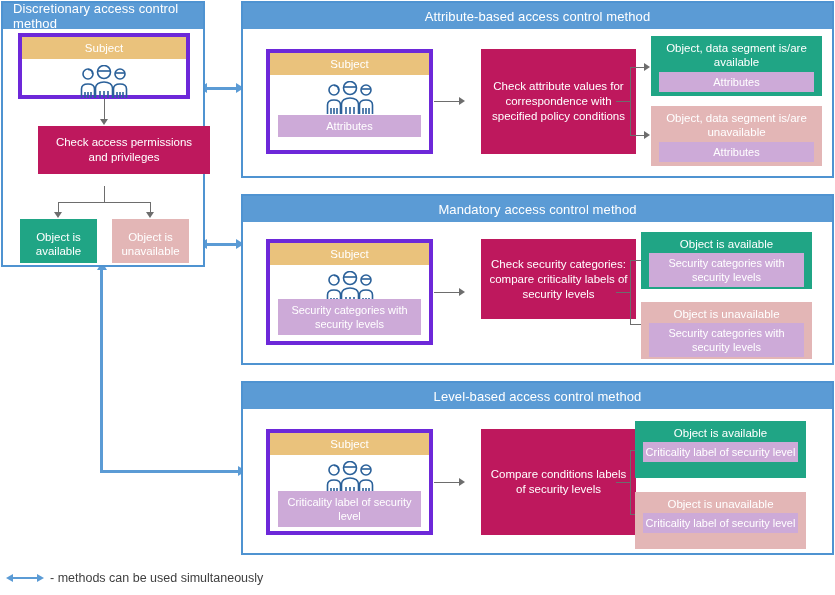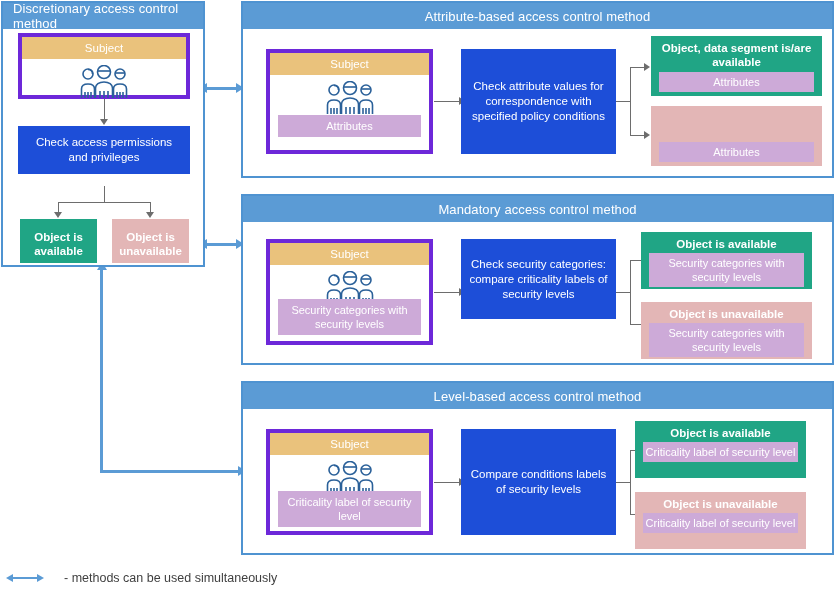--- a/index.html
+++ b/index.html
@@ -27,31 +27,31 @@
     display:flex;align-items:center;justify-content:center;
   }
   .subject-icon{display:flex;align-items:center;justify-content:center;padding-top:6px;}
   .subject-tag{
     position:absolute;left:8px;right:8px;background:#cdaad8;color:#ffffff;
     font-size:11px;text-align:center;padding:4px 2px;line-height:14px;
   }
 
   
   .process{
-    position:absolute;box-sizing:border-box;background:#1d4ed8;color:#ffffff;
+    position:absolute;box-sizing:border-box;background:#be185d;color:#ffffff;
     font-size:11.5px;line-height:15px;display:flex;align-items:center;
-    justify-content:center;text-align:center;padding:4px 8px;
+    justify-content:center;text-align:center;padding:4px 8px;margin-left:20px;
   }
 
   
   .result{position:absolute;box-sizing:border-box;color:#ffffff;font-size:11.5px;
           line-height:14px;text-align:center;padding-top:5px;}
   .result.ok{background:#20a585;}
   .result.no{background:#e3b6b6;}
-  .result .rtitle{display:block;padding:0 4px;font-weight:bold;}
+  .result .rtitle{display:block;padding:0 4px;}
   .result .rtag{
     position:absolute;left:8px;right:8px;background:#cdaad8;color:#ffffff;
     font-size:11px;text-align:center;padding:3px 2px;line-height:14px;
   }
 
   
   .ln{position:absolute;background:#6d6d6d;}
   .ln.h{height:1px;}
   .ln.v{width:1px;}
   .arw-d{position:absolute;width:0;height:0;border-left:4px solid transparent;
@@ -65,21 +65,21 @@
   .bl.v{width:3px;}
   .barw-r{position:absolute;width:0;height:0;border-top:5px solid transparent;
           border-bottom:5px solid transparent;border-left:8px solid #5b9bd5;}
   .barw-l{position:absolute;width:0;height:0;border-top:5px solid transparent;
           border-bottom:5px solid transparent;border-right:8px solid #5b9bd5;}
   .barw-u{position:absolute;width:0;height:0;border-left:5px solid transparent;
           border-right:5px solid transparent;border-bottom:8px solid #5b9bd5;}
 
   
   .legend{position:absolute;display:flex;align-items:center;}
-  .legend-text{font-size:12.5px;color:#3f3f3f;margin-left:20px;}
+  .legend-text{font-size:12.5px;color:#3f3f3f;margin-left:6px;}
 </style>
 </head>
 <body>
 
 <div class="stage">
 
   <div>
 
     <div class="bl v" style="left:100px;top:268px;height:204px;"></div>
     <div class="bl h" style="left:100px;top:470px;width:140px;"></div>
@@ -175,20 +175,21 @@
       <div class="ln h" style="left:387px;top:38px;width:16px;"></div>
       <div class="ln h" style="left:387px;top:106px;width:16px;"></div>
       <div class="arw-r" style="left:401px;top:34px;"></div>
       <div class="arw-r" style="left:401px;top:102px;"></div>
 
       <div class="result ok" style="left:408px;top:7px;width:171px;height:60px;">
         <span class="rtitle">Object, data segment is/are available</span>
         <span class="rtag" style="top:36px;">Attributes</span>
       </div>
       <div class="result no" style="left:408px;top:77px;width:171px;height:60px;">
+        <span class="rtitle">Object, data segment is/are unavailable</span>
         <span class="rtag" style="top:36px;">Attributes</span>
       </div>
     </div>
   </div>
 
   <div class="panel" style="left:241px;top:194px;width:593px;height:171px;">
     <div class="panel-head">Mandatory access control method</div>
     <div class="panel-body">
 
       <div class="subject" style="left:23px;top:17px;width:167px;height:106px;">

